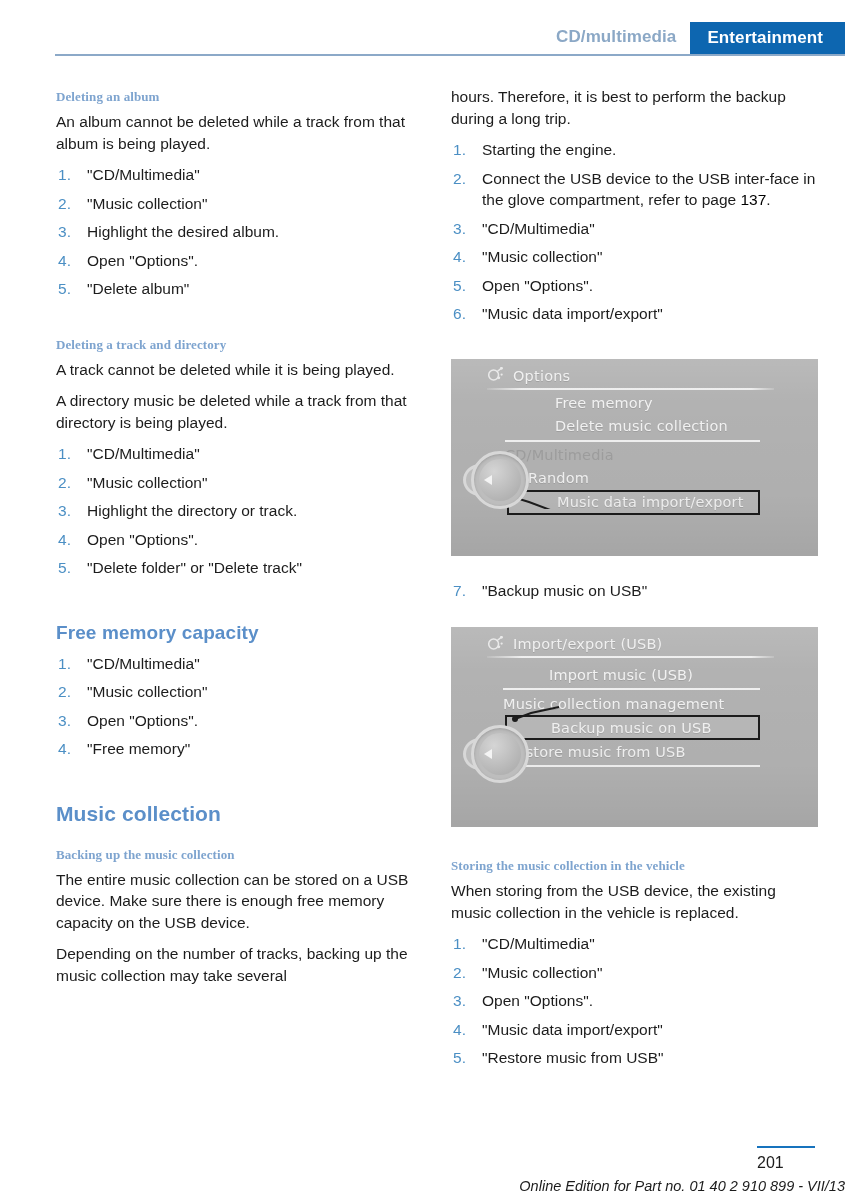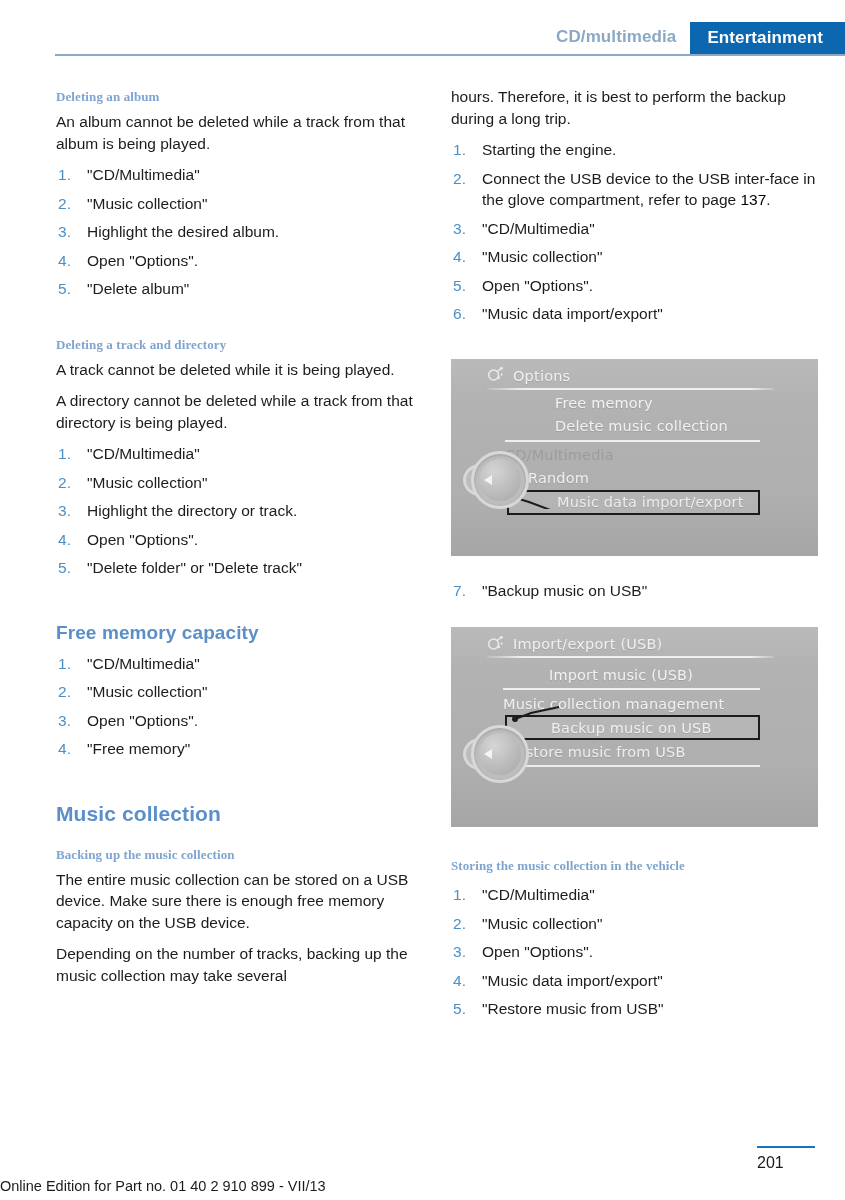--- a/index.html
+++ b/index.html
@@ -325,23 +325,24 @@
   
   .footer {
     position: absolute;
     bottom: 0; left: 0; right: 0;
     height: 70px;
   }
   .footer-note {
     position: absolute;
     left: 0; right: 0;
     bottom: 6px;
-    text-align: left;
+    text-align: right;
     color: #1c1c1c;
     font-size: 14.5px;
+    font-style: italic;
   }
   .page-num-box {
     position: absolute;
     right: 30px;
     bottom: 28px;
     width: 58px;
     text-align: left;
   }
   .page-num-rule {
     height: 2px;
@@ -375,21 +376,21 @@
       <li>"Music collection"</li>
       <li>Highlight the desired album.</li>
       <li>Open "Options".</li>
       <li>"Delete album"</li>
     </ol>
 
     <div class="gap-md"></div>
 
     <h3 class="sub">Deleting a track and directory</h3>
     <p class="body">A track cannot be deleted while it is being played.</p>
-    <p class="body">A directory cannot be deleted while a track from that directory is being played.</p>
+    <p class="body">A directory music be deleted while a track from that directory is being played.</p>
     <ol class="steps">
       <li>"CD/Multimedia"</li>
       <li>"Music collection"</li>
       <li>Highlight the directory or track.</li>
       <li>Open "Options".</li>
       <li>"Delete folder" or "Delete track"</li>
     </ol>
 
     <div class="gap-lg"></div>
 
@@ -518,20 +519,21 @@
 
       <svg class="callout-svg">
         <path d="M64 92 L80 86 L108 80" stroke="#1c1c1c" stroke-width="2" fill="none"></path>
         <circle cx="64" cy="92" r="3" fill="#1c1c1c"></circle>
       </svg>
     </div>
 
     <div class="gap-lg"></div>
 
     <h3 class="sub">Storing the music collection in the vehicle</h3>
+    <p class="body">When storing from the USB device, the existing music collection in the vehicle is replaced.</p>
     <ol class="steps">
       <li>"CD/Multimedia"</li>
       <li>"Music collection"</li>
       <li>Open "Options".</li>
       <li>"Music data import/export"</li>
       <li>"Restore music from USB"</li>
     </ol>
   </div>
 </div>
 

